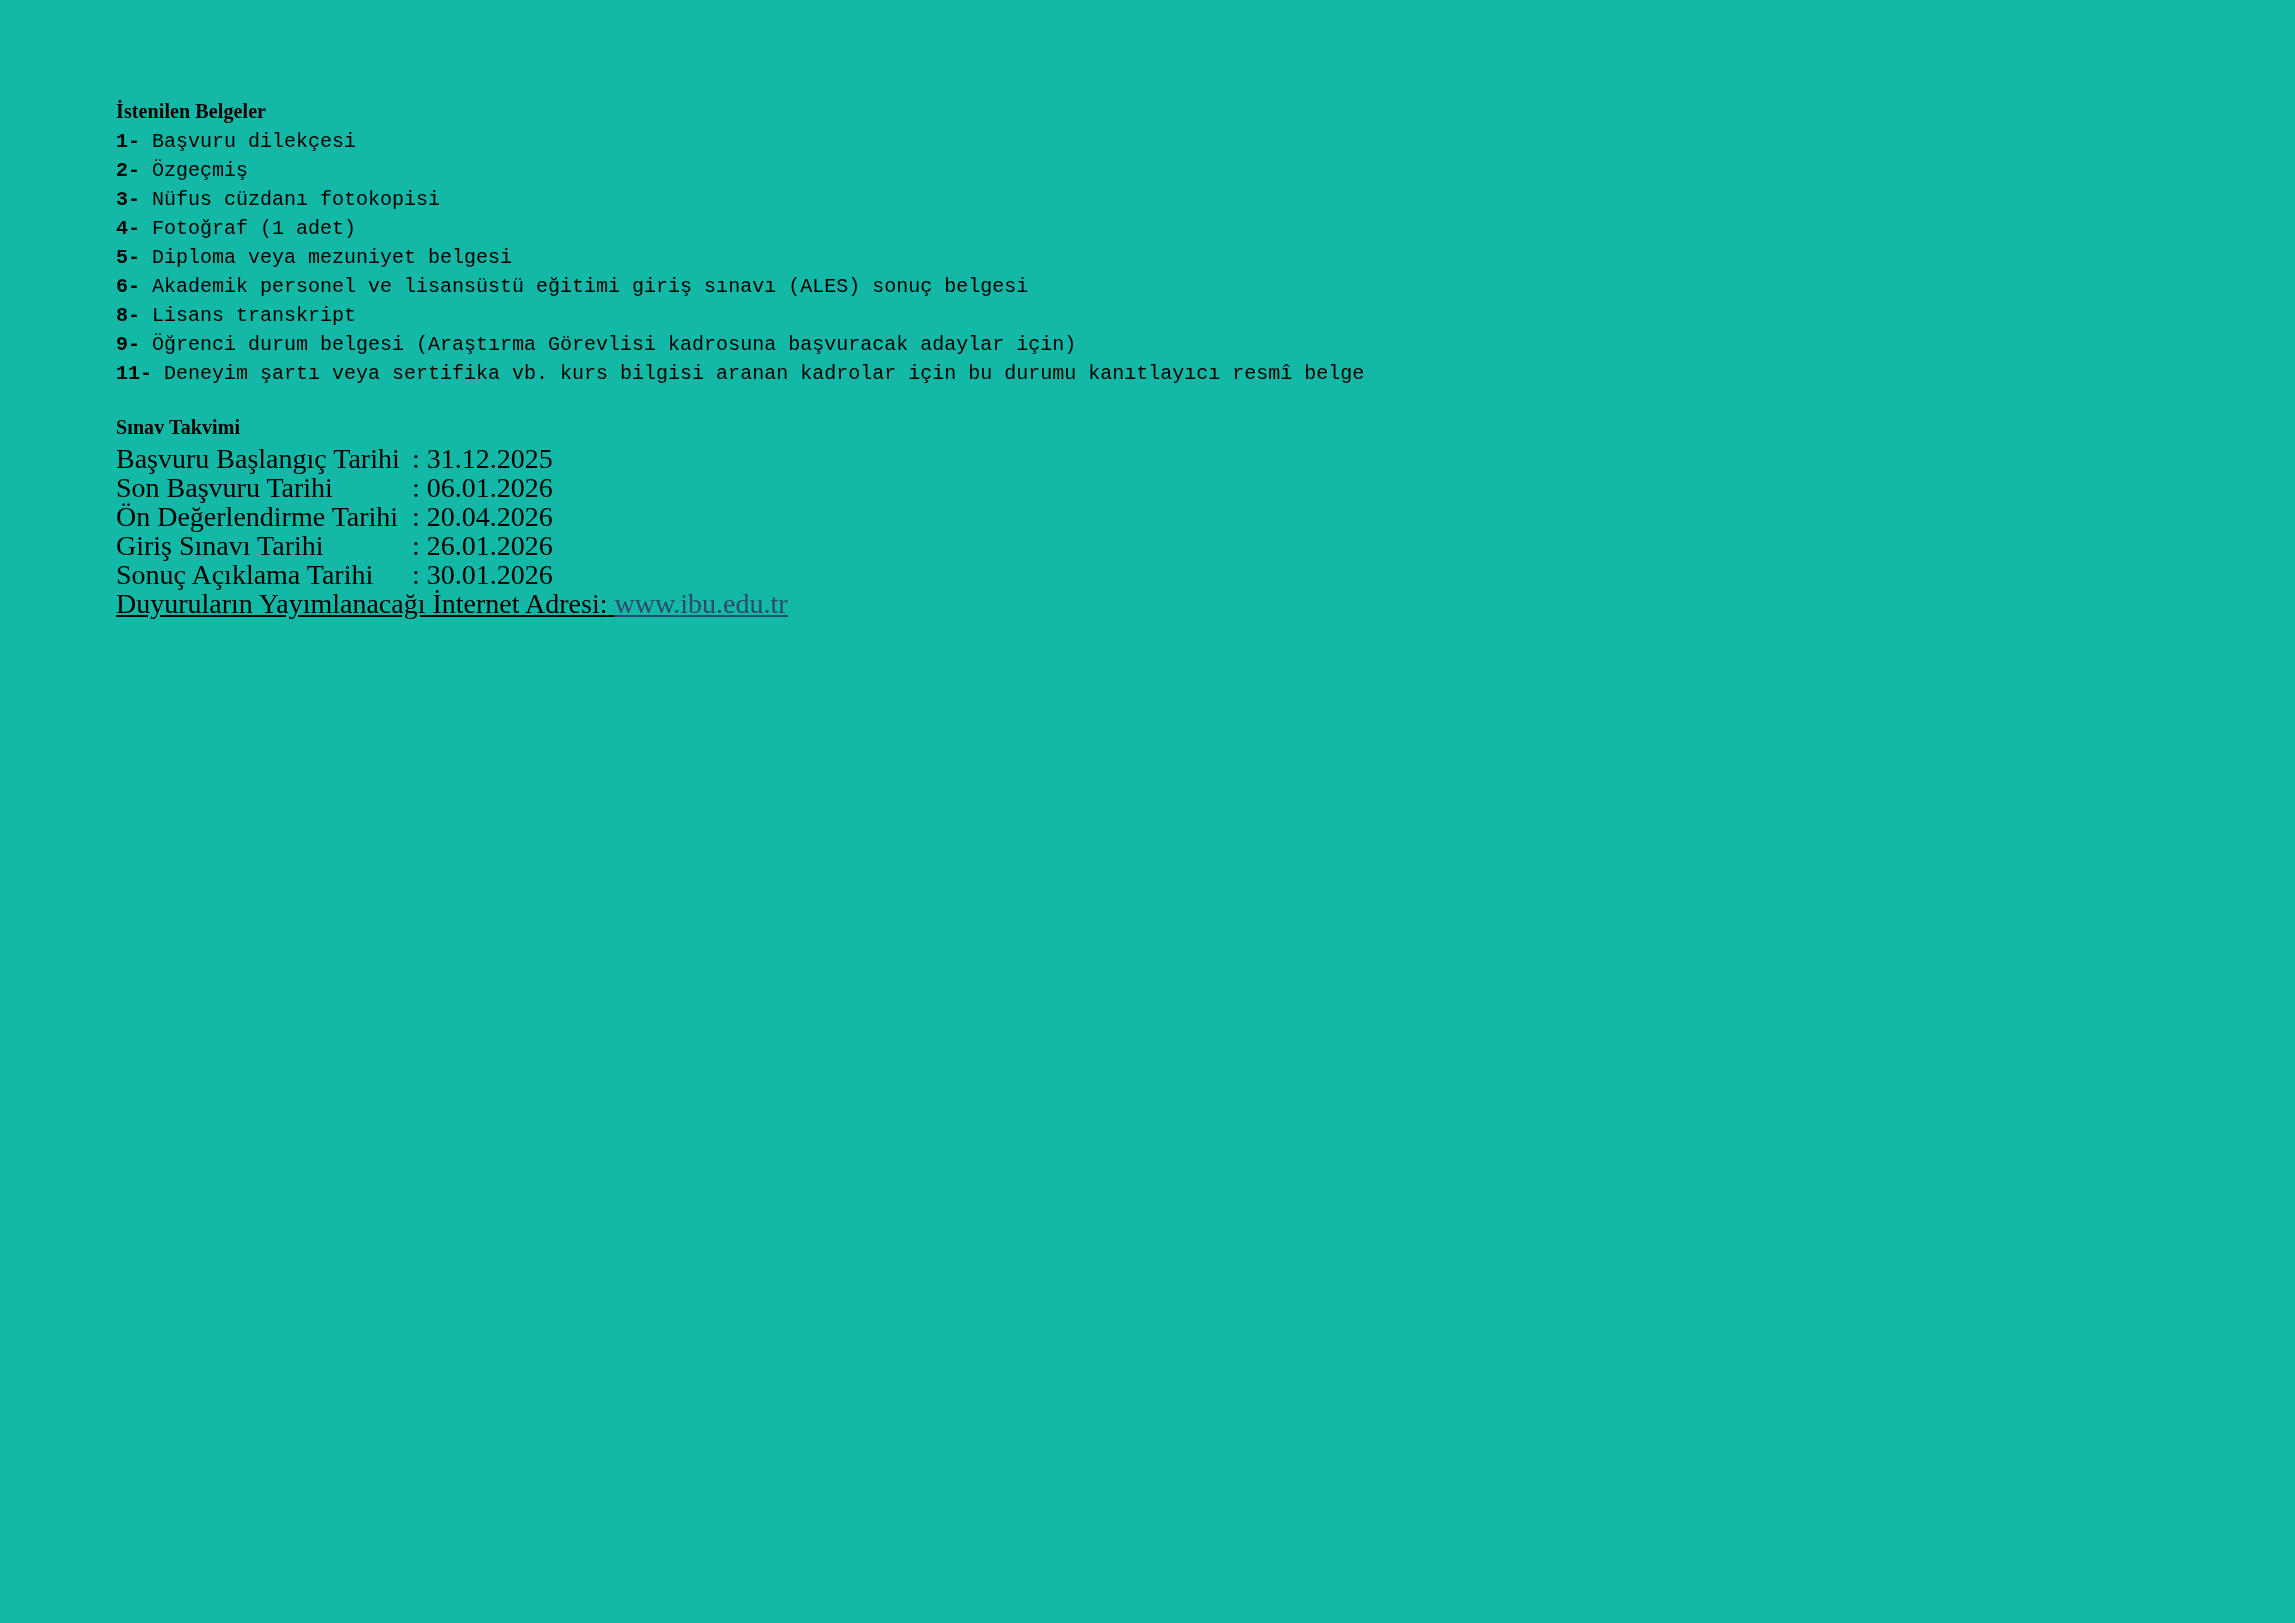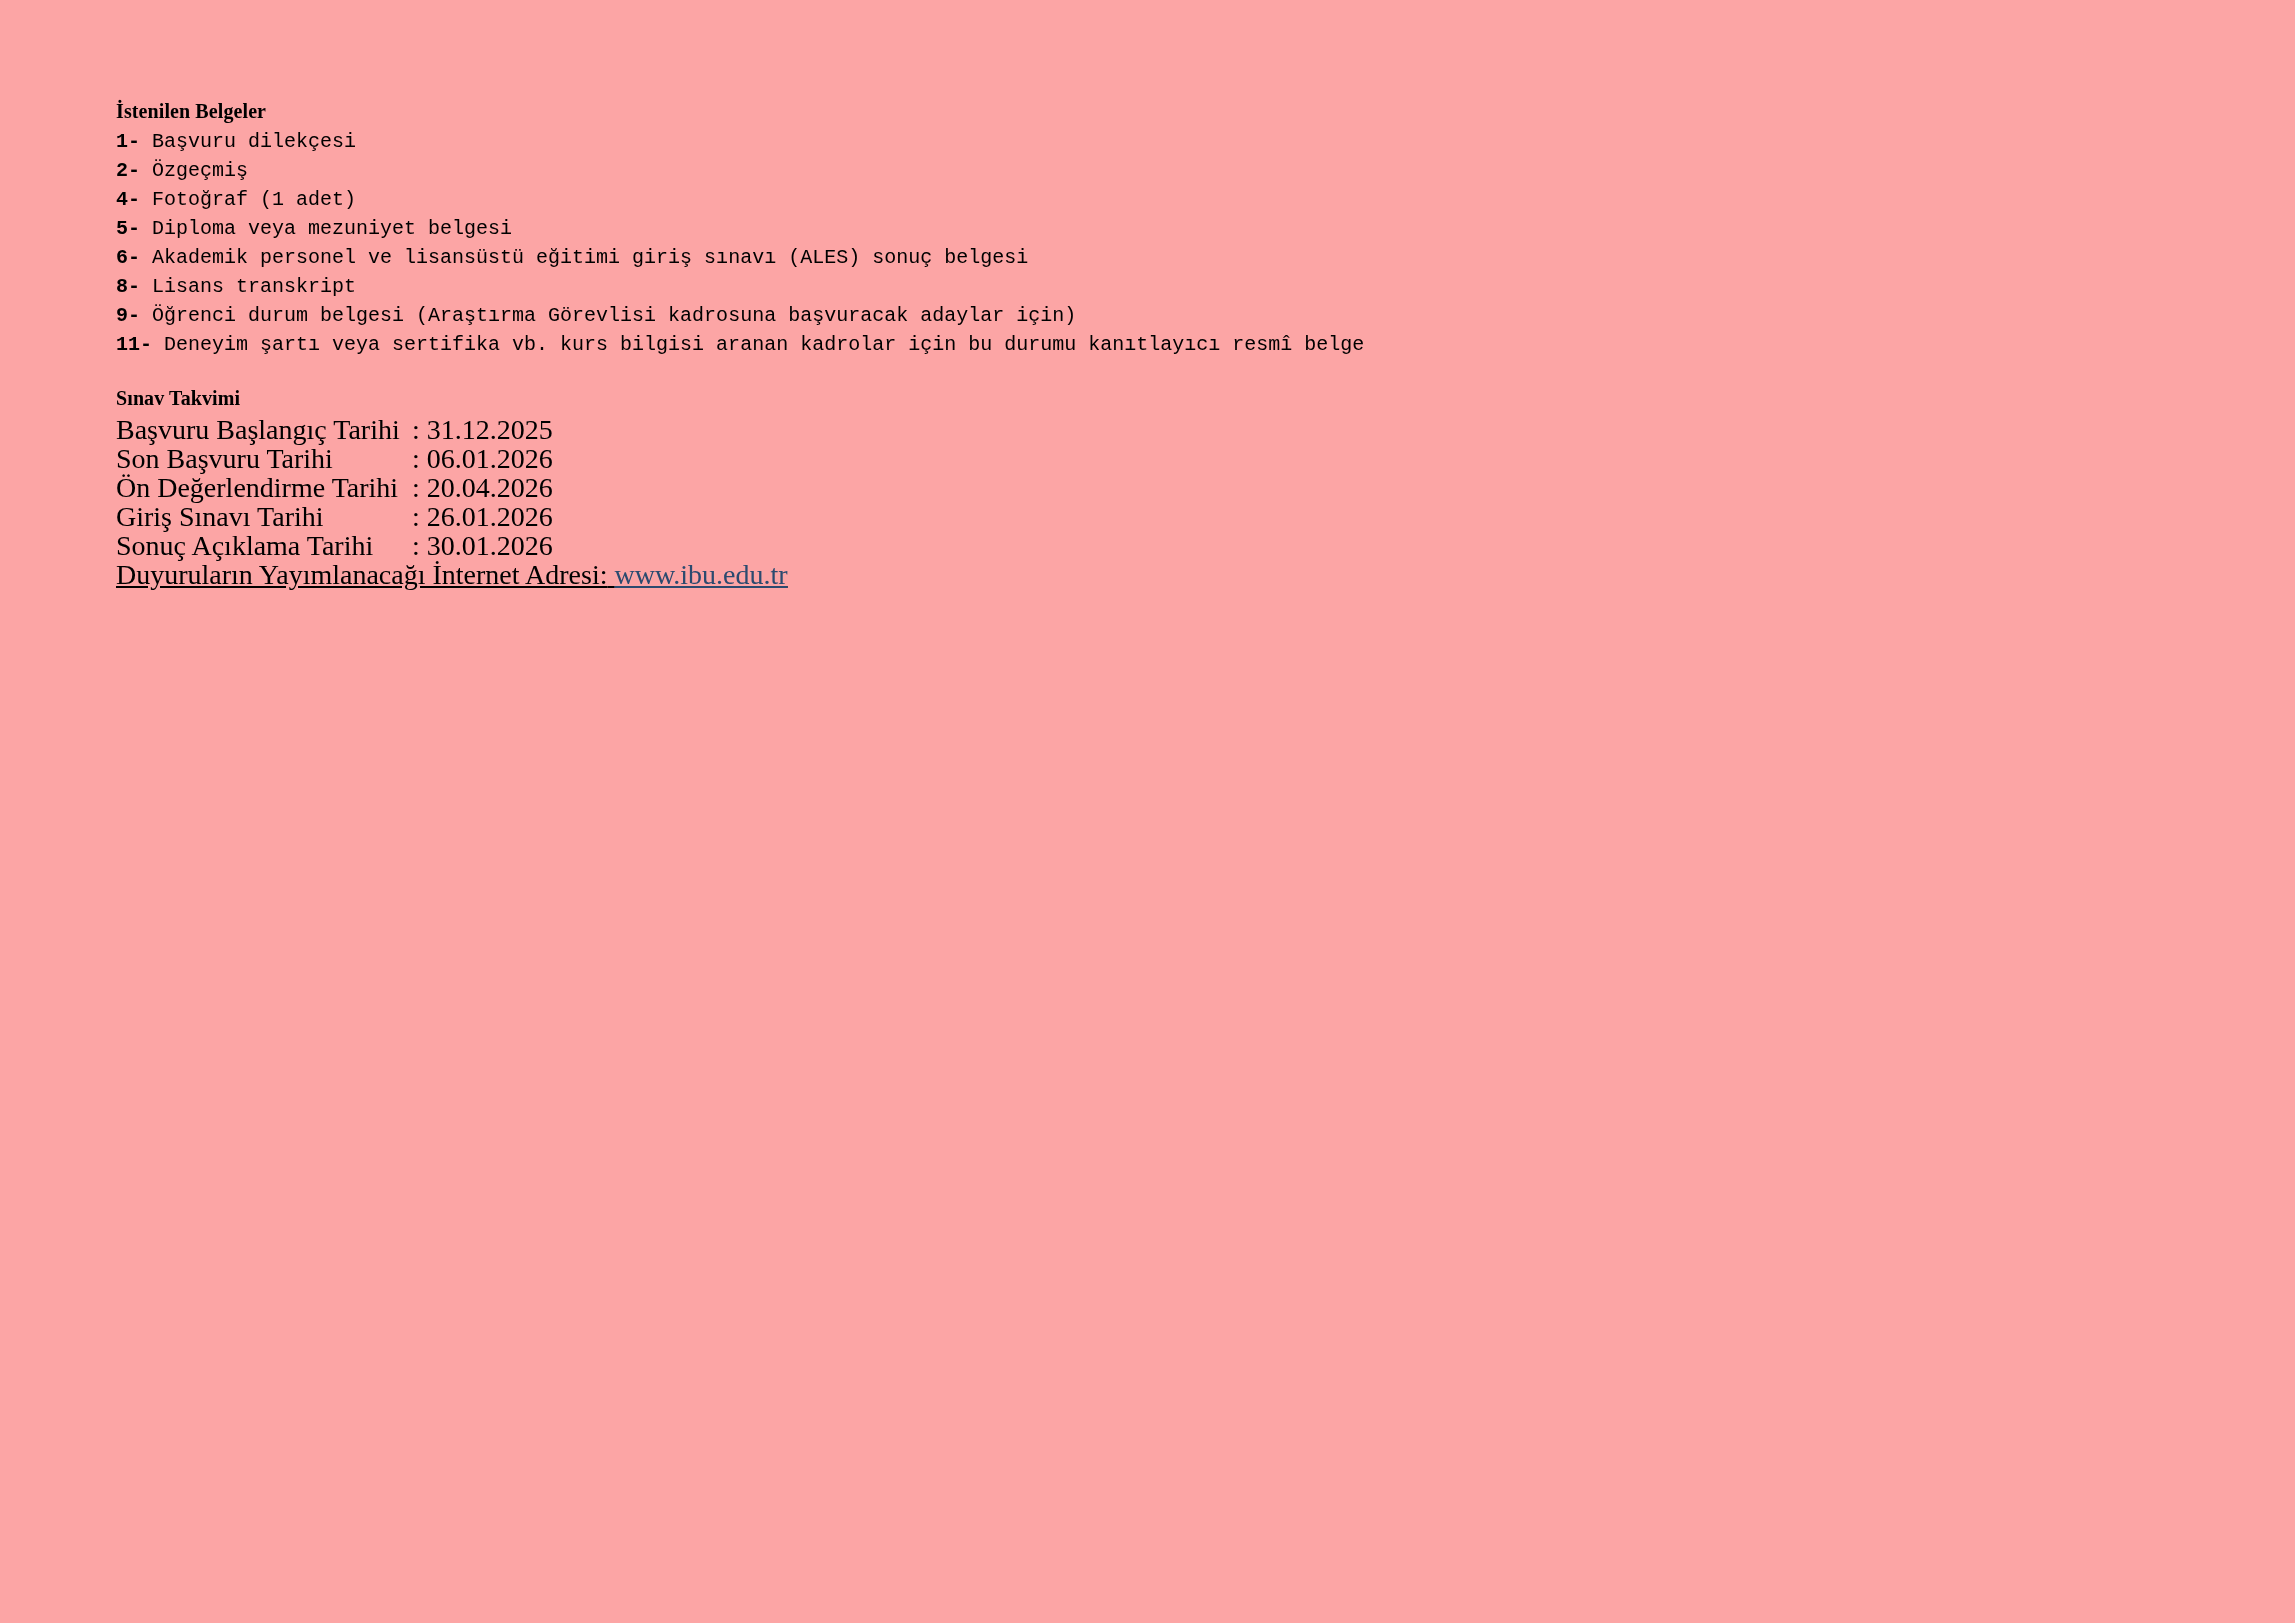--- a/index.html
+++ b/index.html
@@ -13,21 +13,21 @@
     font-family: "Liberation Serif", serif;
     color: #000000;
     position: relative;
     overflow: hidden;
   }
   .page {
     position: absolute;
     top: 0; left: 0;
     width: 2295px;
     height: 1623px;
-    background: #fca5a5;
+    background: #14b8a6;
   }
   .content {
     position: absolute;
     left: 116px;
     top: 97px;
     width: 2029px;
   }
   .section-heading {
     font-weight: bold;
     font-size: 20px;
@@ -83,20 +83,21 @@
 <body>
 
 <div class="page">
   <div class="content">
 
     <div class="section-heading">İstenilen Belgeler</div>
 
     <ul class="doc-list">
       <li class="doc-item"><span class="doc-num">1-</span> <span>Başvuru dilekçesi</span></li>
       <li class="doc-item"><span class="doc-num">2-</span> <span>Özgeçmiş</span></li>
+      <li class="doc-item"><span class="doc-num">3-</span> <span>Nüfus cüzdanı fotokopisi</span></li>
       <li class="doc-item"><span class="doc-num">4-</span> <span>Fotoğraf (1 adet)</span></li>
       <li class="doc-item"><span class="doc-num">5-</span> <span>Diploma veya mezuniyet belgesi</span></li>
       <li class="doc-item"><span class="doc-num">6-</span> <span>Akademik personel ve lisansüstü eğitimi giriş sınavı (ALES) sonuç belgesi</span></li>
       <li class="doc-item"><span class="doc-num">8-</span> <span>Lisans transkript</span></li>
       <li class="doc-item"><span class="doc-num">9-</span> <span>Öğrenci durum belgesi (Araştırma Görevlisi kadrosuna başvuracak adaylar için)</span></li>
       <li class="doc-item"><span class="doc-num">11-</span> <span>Deneyim şartı veya sertifika vb. kurs bilgisi aranan kadrolar için bu durumu kanıtlayıcı resmî belge</span></li>
     </ul>
 
     <div class="spacer"></div>
 

